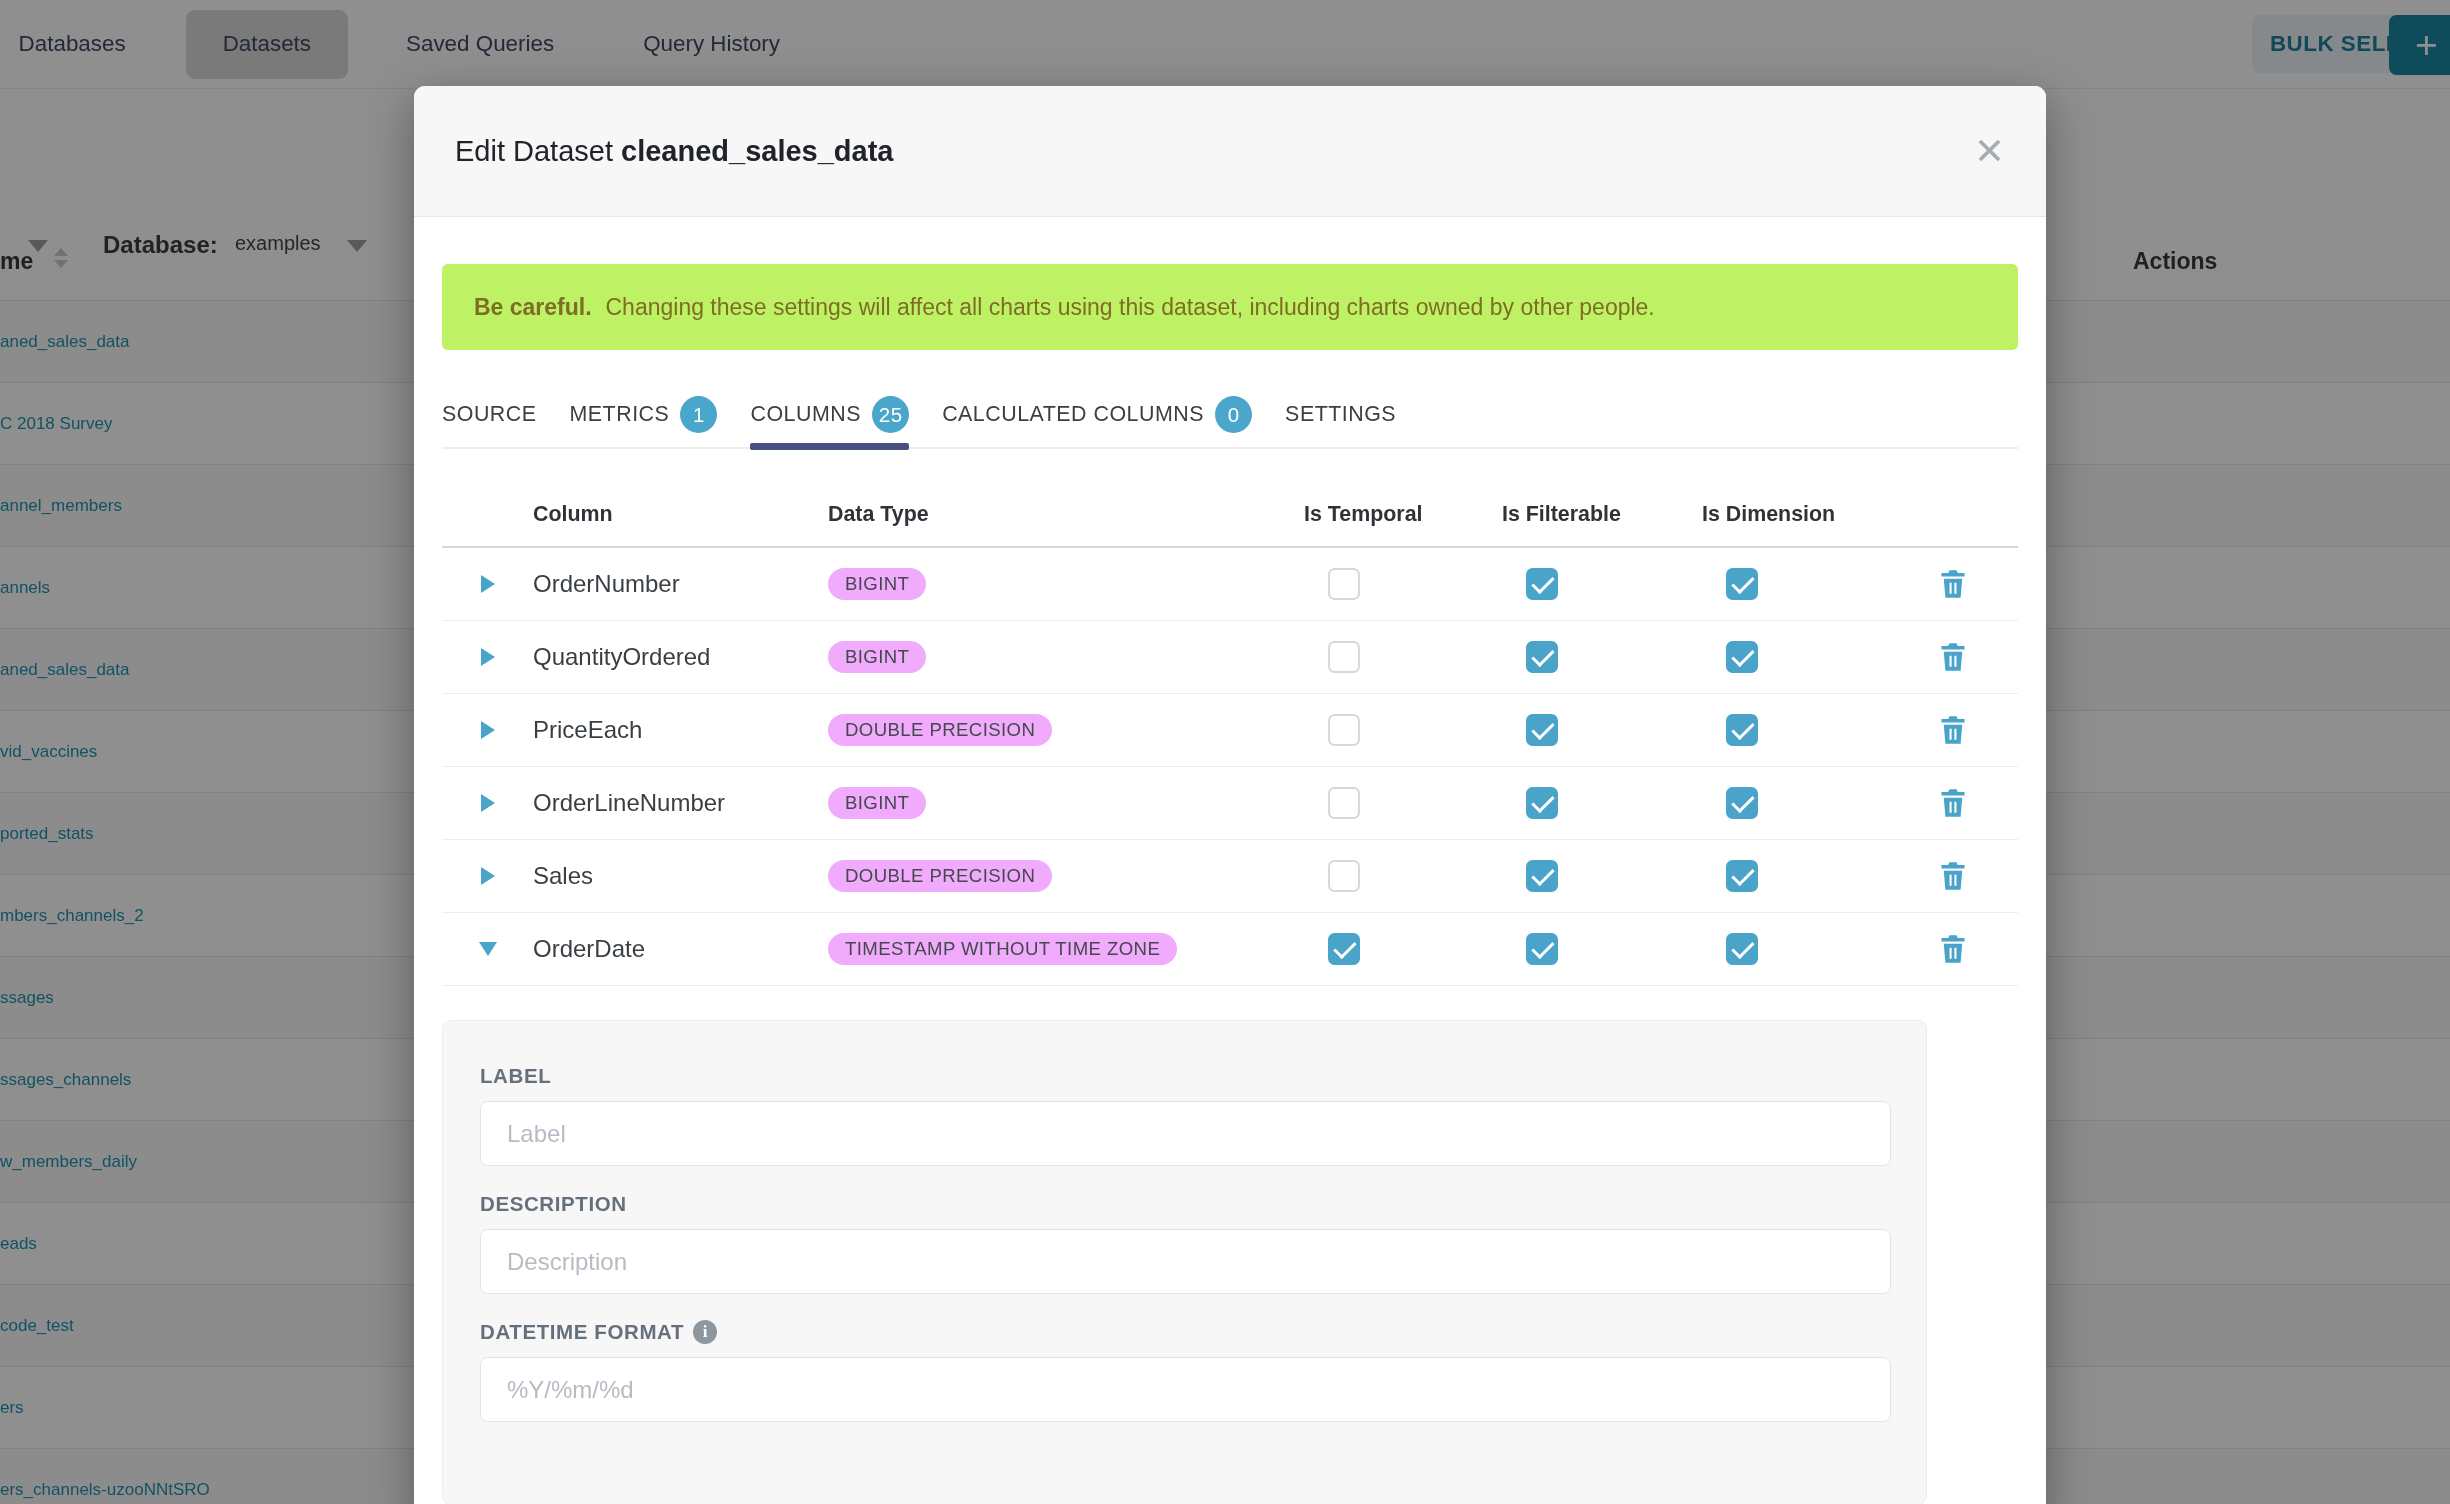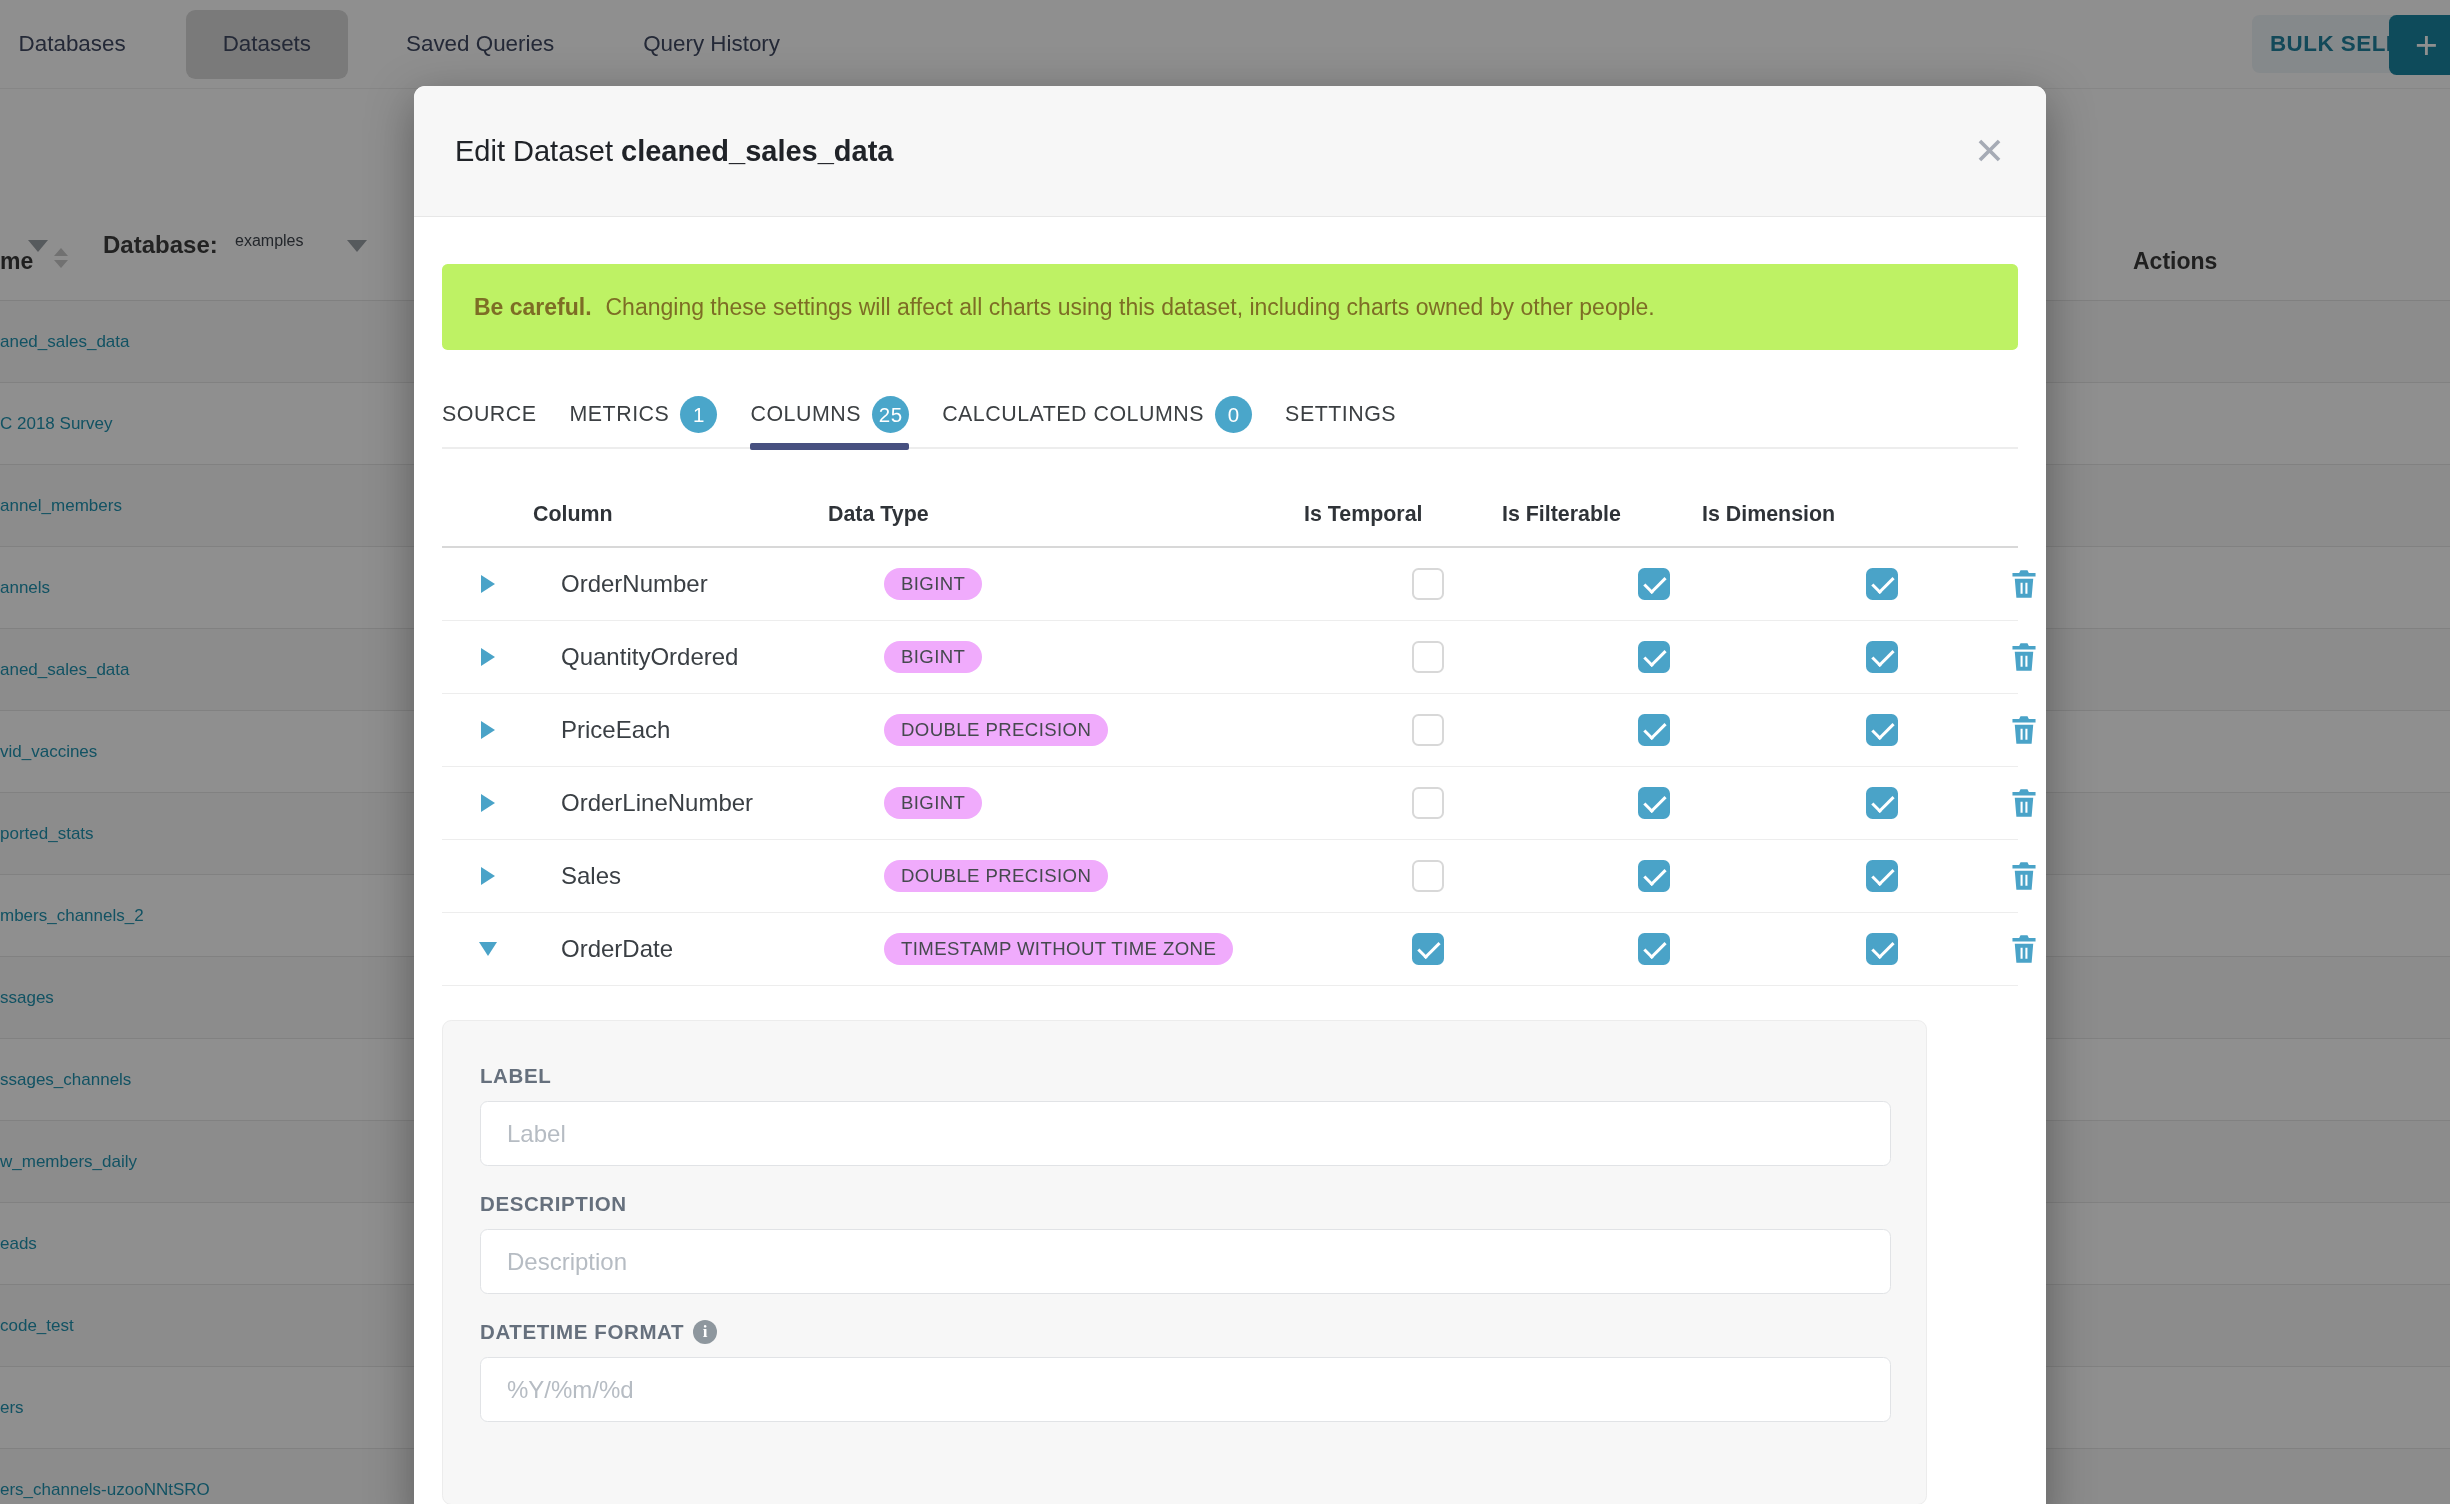--- a/index.html
+++ b/index.html
@@ -22,21 +22,21 @@
     letter-spacing:0.5px; display:flex; align-items:center; justify-content:center; }
   .plus-btn { position:absolute; left:2389px; top:15px; width:75px; height:60px;
     border-radius:7.5px; background:#1a87a3; color:#fff; font-size:39px;
     display:flex; align-items:center; justify-content:center; }
 
   .subheader { position:absolute; top:89px; left:0; width:100%; height:140px; }
   .caret-down { width:0; height:0; border-left:10.3px solid transparent;
     border-right:10.3px solid transparent; border-top:12px solid #9aa0a6; display:inline-block; }
   .db-caret1 { position:absolute; left:28px; top:151px; }
   .db-label { position:absolute; left:103px; top:142px; font-size:24px; font-weight:700; color:#3d3d3d; }
-  .db-value { position:absolute; left:235px; top:143px; font-size:16px; color:#3f454d; }
+  .db-value { position:absolute; left:235px; top:143px; font-size:20px; color:#3f454d; }
   .db-caret2 { position:absolute; left:347px; top:151px; }
 
   .bg-name-header { position:absolute; left:0; top:248px; font-size:23px; font-weight:700; color:#3a3a3a; }
   .bg-actions-header { position:absolute; left:2133px; top:248px; font-size:23px; font-weight:700; color:#3a3a3a; }
   .sort-icon { position:absolute; left:54px; top:248px; display:inline-flex; flex-direction:column; gap:3.7px; }
   .sort-icon .up { width:0;height:0;border-left:7.5px solid transparent;border-right:7.5px solid transparent;border-bottom:8.4px solid #c9c9c9; }
   .sort-icon .down { width:0;height:0;border-left:7.5px solid transparent;border-right:7.5px solid transparent;border-top:8.4px solid #c9c9c9; }
 
   .bg-rows { position:absolute; top:300px; left:0; width:100%; border-top:1.9px solid #e4e4e4; }
   .bg-row { height:82px; display:flex; align-items:center; border-bottom:1.9px solid #e6e6e6; background:#fff; }
@@ -65,21 +65,21 @@
   .tab { position:relative; height:100%; display:flex; align-items:center; gap:11.2px;
     font-size:21.4px; letter-spacing:0.5px; color:#3c4043; font-weight:500; cursor:pointer; }
   .tab .badge { min-width:37px; height:37px; padding:0 5.6px; border-radius:18.6px; background:#4aa6ca;
     color:#fff; font-size:20.5px; display:flex; align-items:center; justify-content:center; }
   .tab.active::after { content:""; position:absolute; left:0; right:0; bottom:-2.8px;
     height:6.5px; background:#475080; border-radius:1.9px; }
 
   .cgrid { display:grid; grid-template-columns:91px 295px 476px 198px 200px 140px 1fr; align-items:center; }
   .col-table-header { margin-top:34px; height:65px; border-bottom:2.8px solid #d8d8d8; }
   .col-table-header .h { font-size:21.4px; font-weight:600; color:#2f3338; }
-  .col-row { height:73px; border-bottom:1.9px solid #ededed;gap:28px; }
+  .col-row { height:73px; border-bottom:1.9px solid #ededed; }
   .col-name { font-size:24px; color:#3a3f44; }
   .type-pill { display:inline-block; background:#f0abfc; border-radius:28px;
     padding:5px 17px; font-size:18.6px; letter-spacing:0.4px; color:#45494e; }
   .caret-cell { display:flex; justify-content:center; }
   .expand-caret.right { width:0;height:0; border-top:9.3px solid transparent;
     border-bottom:9.3px solid transparent; border-left:14px solid #4aa3c8; cursor:pointer; }
   .expand-caret.down { width:0;height:0; border-left:9.3px solid transparent;
     border-right:9.3px solid transparent; border-top:14px solid #4aa3c8; cursor:pointer; }
   .cb-cell { display:flex; padding-left:24px; }
   .checkbox { width:32px; height:32px; border-radius:6.5px; border:2.8px solid #d8d8d8;

